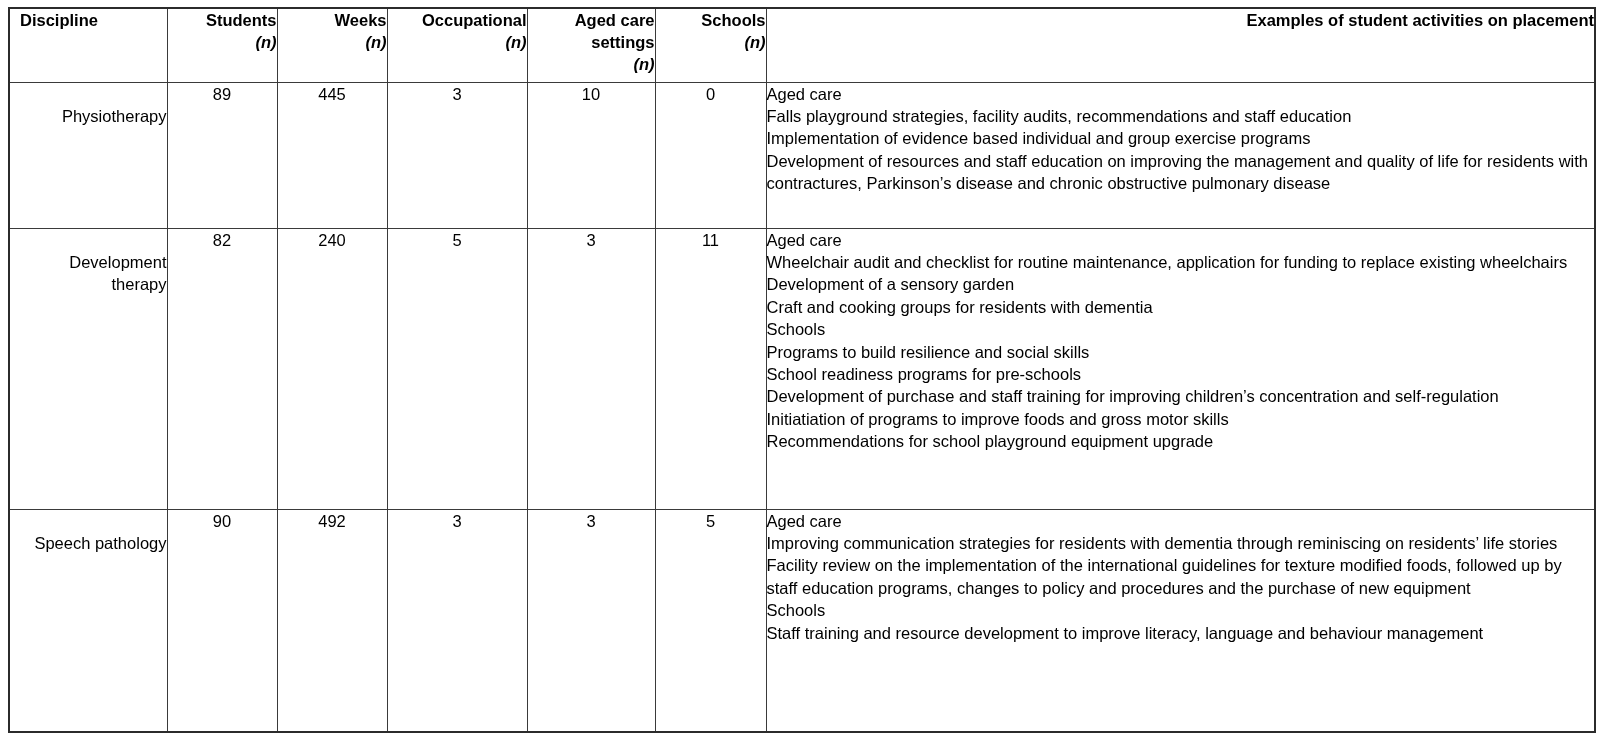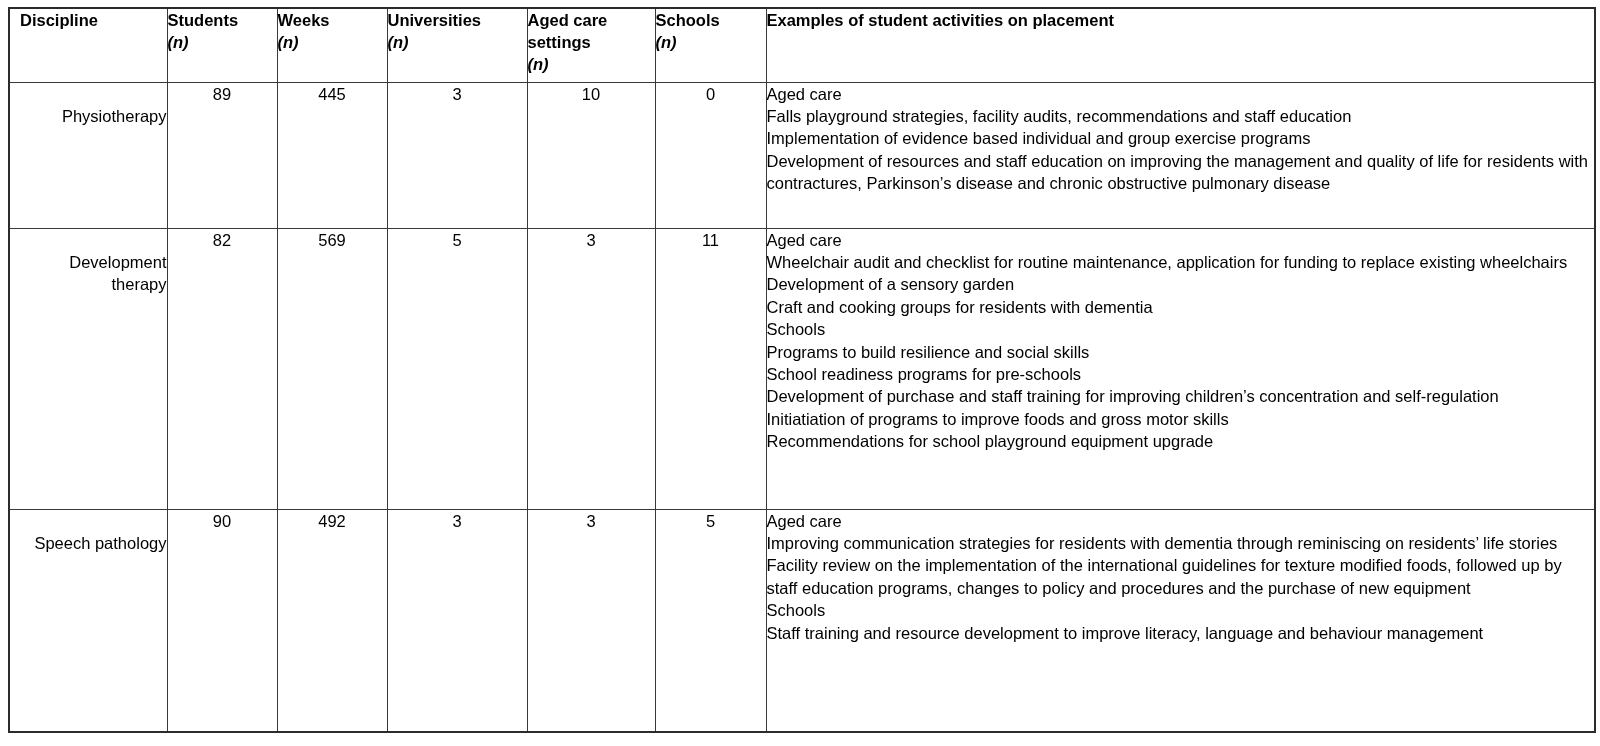--- a/index.html
+++ b/index.html
@@ -53,21 +53,21 @@
   col.c-schools      { width: 111px; }
   col.c-examples     { width: 829px; }
 
   
   thead tr { height: 74px; }
 
   .hcell {
     font-weight: bold;
     font-size: 16.5px;
     line-height: 22px;
-    text-align: left;
+    text-align: right;
     padding: 7px 4px 4px 4px;
   }
   .hcell.left {
     text-align: left;
     padding-left: 10px;
   }
   .hcell .n-italic {
     font-style: italic;
   }
 
@@ -123,21 +123,21 @@
         </th>
         <th class="hcell">
           <span>Students</span><br>
           <span class="n-italic">(n)</span>
         </th>
         <th class="hcell">
           <span>Weeks</span><br>
           <span class="n-italic">(n)</span>
         </th>
         <th class="hcell">
-          <span>Universities</span><br>
+          <span>Occupational</span><br>
           <span class="n-italic">(n)</span>
         </th>
         <th class="hcell">
           <span>Aged care</span><br>
           <span>settings</span><br>
           <span class="n-italic">(n)</span>
         </th>
         <th class="hcell">
           <span>Schools</span><br>
           <span class="n-italic">(n)</span>
@@ -180,21 +180,21 @@
       </tr>
 
       <tr class="row-occupational">
         <td class="cell-text">
           <span>Development therapy</span>
         </td>
         <td class="cell-num">
           <span>82</span>
         </td>
         <td class="cell-num">
-          <span>569</span>
+          <span>240</span>
         </td>
         <td class="cell-num">
           <span>5</span>
         </td>
         <td class="cell-num">
           <span>3</span>
         </td>
         <td class="cell-num">
           <span>11</span>
         </td>

